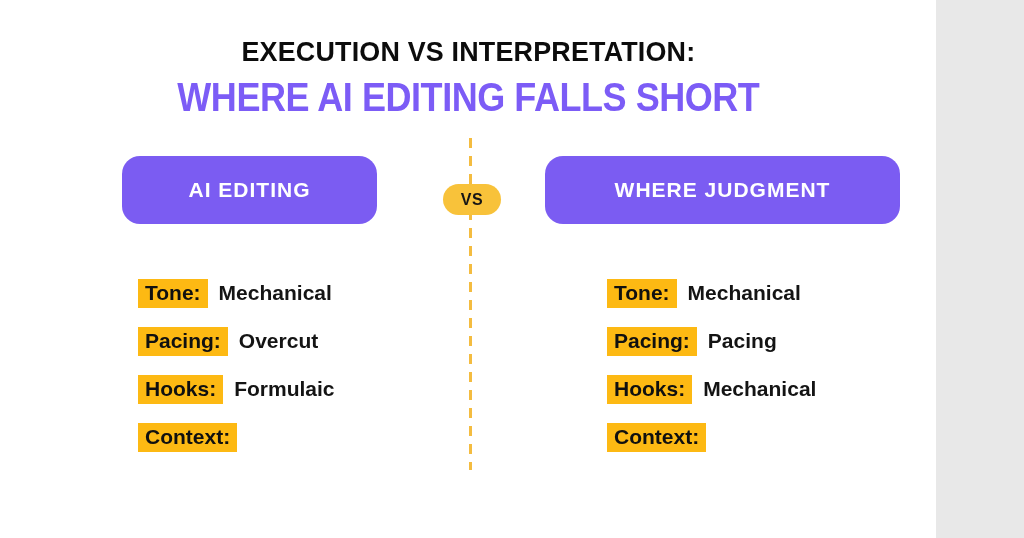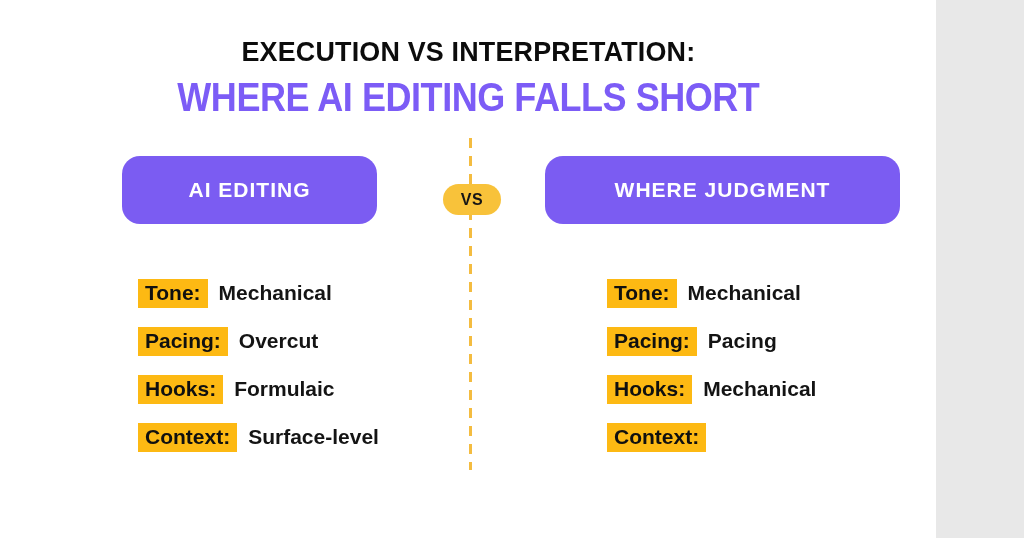--- a/index.html
+++ b/index.html
@@ -147,21 +147,20 @@
     <li class="attr-row">
       <span class="attr-label">Pacing:</span>
       <span class="attr-value">Overcut</span>
     </li>
     <li class="attr-row">
       <span class="attr-label">Hooks:</span>
       <span class="attr-value">Formulaic</span>
     </li>
     <li class="attr-row">
       <span class="attr-label">Context:</span>
-      <span class="attr-value">Surface-level</span>
     </li>
   </ul>
 
   <ul class="attr-list right">
     <li class="attr-row">
       <span class="attr-label">Tone:</span>
       <span class="attr-value">Mechanical</span>
     </li>
     <li class="attr-row">
       <span class="attr-label">Pacing:</span>

